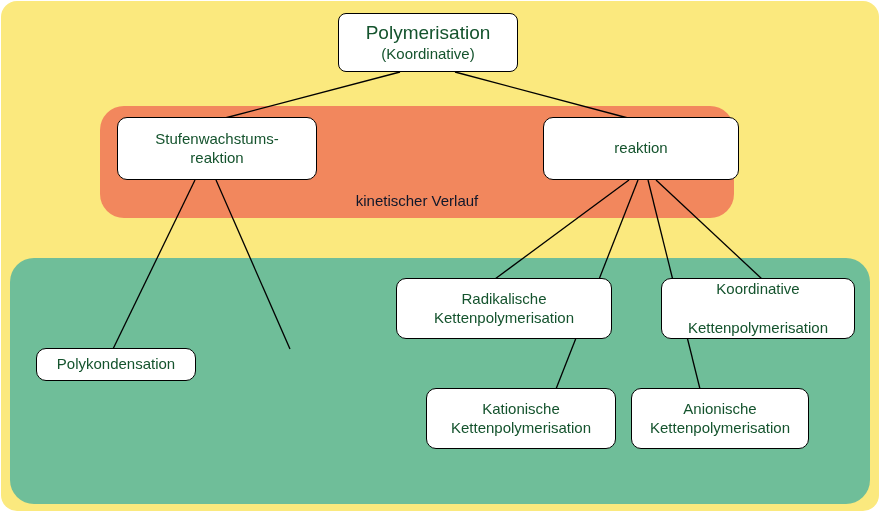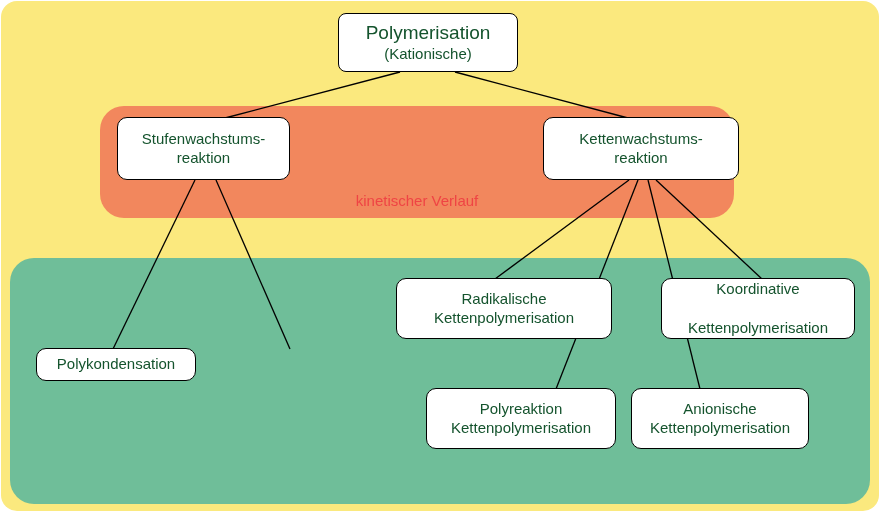--- a/index.html
+++ b/index.html
@@ -30,21 +30,21 @@
     background: var(--kinetic_band, #F2875D);
   }
   .band-mechanistic {
     left: 10px; top: 258px;
     width: 860px; height: 246px;
     background: var(--mechanistic_band, #6FBE99);
   }
   .band-label {
     position: absolute;
     font-size: 15px;
-    color: #ef4444;
+    color: #0f172a;
     text-align: center;
     white-space: nowrap;
   }
   .label-kinetic {
     left: 100px; top: 192px;
     width: 634px;
   }
   .label-mechanistic {
     left: 10px; top: 468px;
     width: 860px;
@@ -72,21 +72,21 @@
     color: #14532d;
     box-sizing: border-box;
   }
   .node-root {
     left: 338px; top: 13px;
     width: 180px; height: 59px;
     border-radius: 8px;
   }
   .node-root .title { font-size: 19px; }
   .node-root .subtitle { font-size: 15px; }
-  .node-stufen  { left: 117px; top: 117px; width: 173px; height: 63px; }
+  .node-stufen  { left: 117px; top: 117px; width: 200px; height: 63px; }
   .node-ketten  { left: 543px; top: 117px; width: 196px; height: 63px; }
   .node-polykondensation { left: 36px;  top: 348px; width: 160px; height: 33px; }
   .node-polyaddition     { left: 211px; top: 348px; width: 164px; height: 33px; }
   .node-radikalische { left: 396px; top: 278px; width: 216px; height: 61px; }
   .node-koordinative { left: 661px; top: 278px; width: 194px; height: 61px; gap: 20px; }
   .node-kationische  { left: 426px; top: 388px; width: 190px; height: 61px; }
   .node-anionische   { left: 631px; top: 388px; width: 178px; height: 61px; }
 </style>
 </head>
 <body>
@@ -104,30 +104,29 @@
     <line x1="195" y1="180" x2="113" y2="349"></line>
     <line x1="216" y1="180" x2="290" y2="349"></line>
     <line x1="629" y1="180" x2="495" y2="279"></line>
     <line x1="638" y1="180" x2="556" y2="389"></line>
     <line x1="648" y1="180" x2="700" y2="389"></line>
     <line x1="656" y1="180" x2="762" y2="279"></line>
   </svg>
 
   <div class="node node-root">
     <span class="title">Polymerisation</span>
-    <span class="subtitle">(Kationische)</span>
+    <span class="subtitle">(Koordinative)</span>
   </div>
 
   <div class="node node-stufen">
     <span>Stufenwachstums-</span>
     <span>reaktion</span>
   </div>
 
   <div class="node node-ketten">
-    <span>Kettenwachstums-</span>
     <span>reaktion</span>
   </div>
 
   <div class="band-label label-kinetic">kinetischer Verlauf</div>
 
   <div class="node node-polykondensation">
     <span>Polykondensation</span>
   </div>
 
 
@@ -135,21 +134,21 @@
     <span>Radikalische</span>
     <span>Kettenpolymerisation</span>
   </div>
 
   <div class="node node-koordinative">
     <span>Koordinative</span>
     <span>Kettenpolymerisation</span>
   </div>
 
   <div class="node node-kationische">
-    <span>Polyreaktion</span>
+    <span>Kationische</span>
     <span>Kettenpolymerisation</span>
   </div>
 
   <div class="node node-anionische">
     <span>Anionische</span>
     <span>Kettenpolymerisation</span>
   </div>
 
 
 </div>

